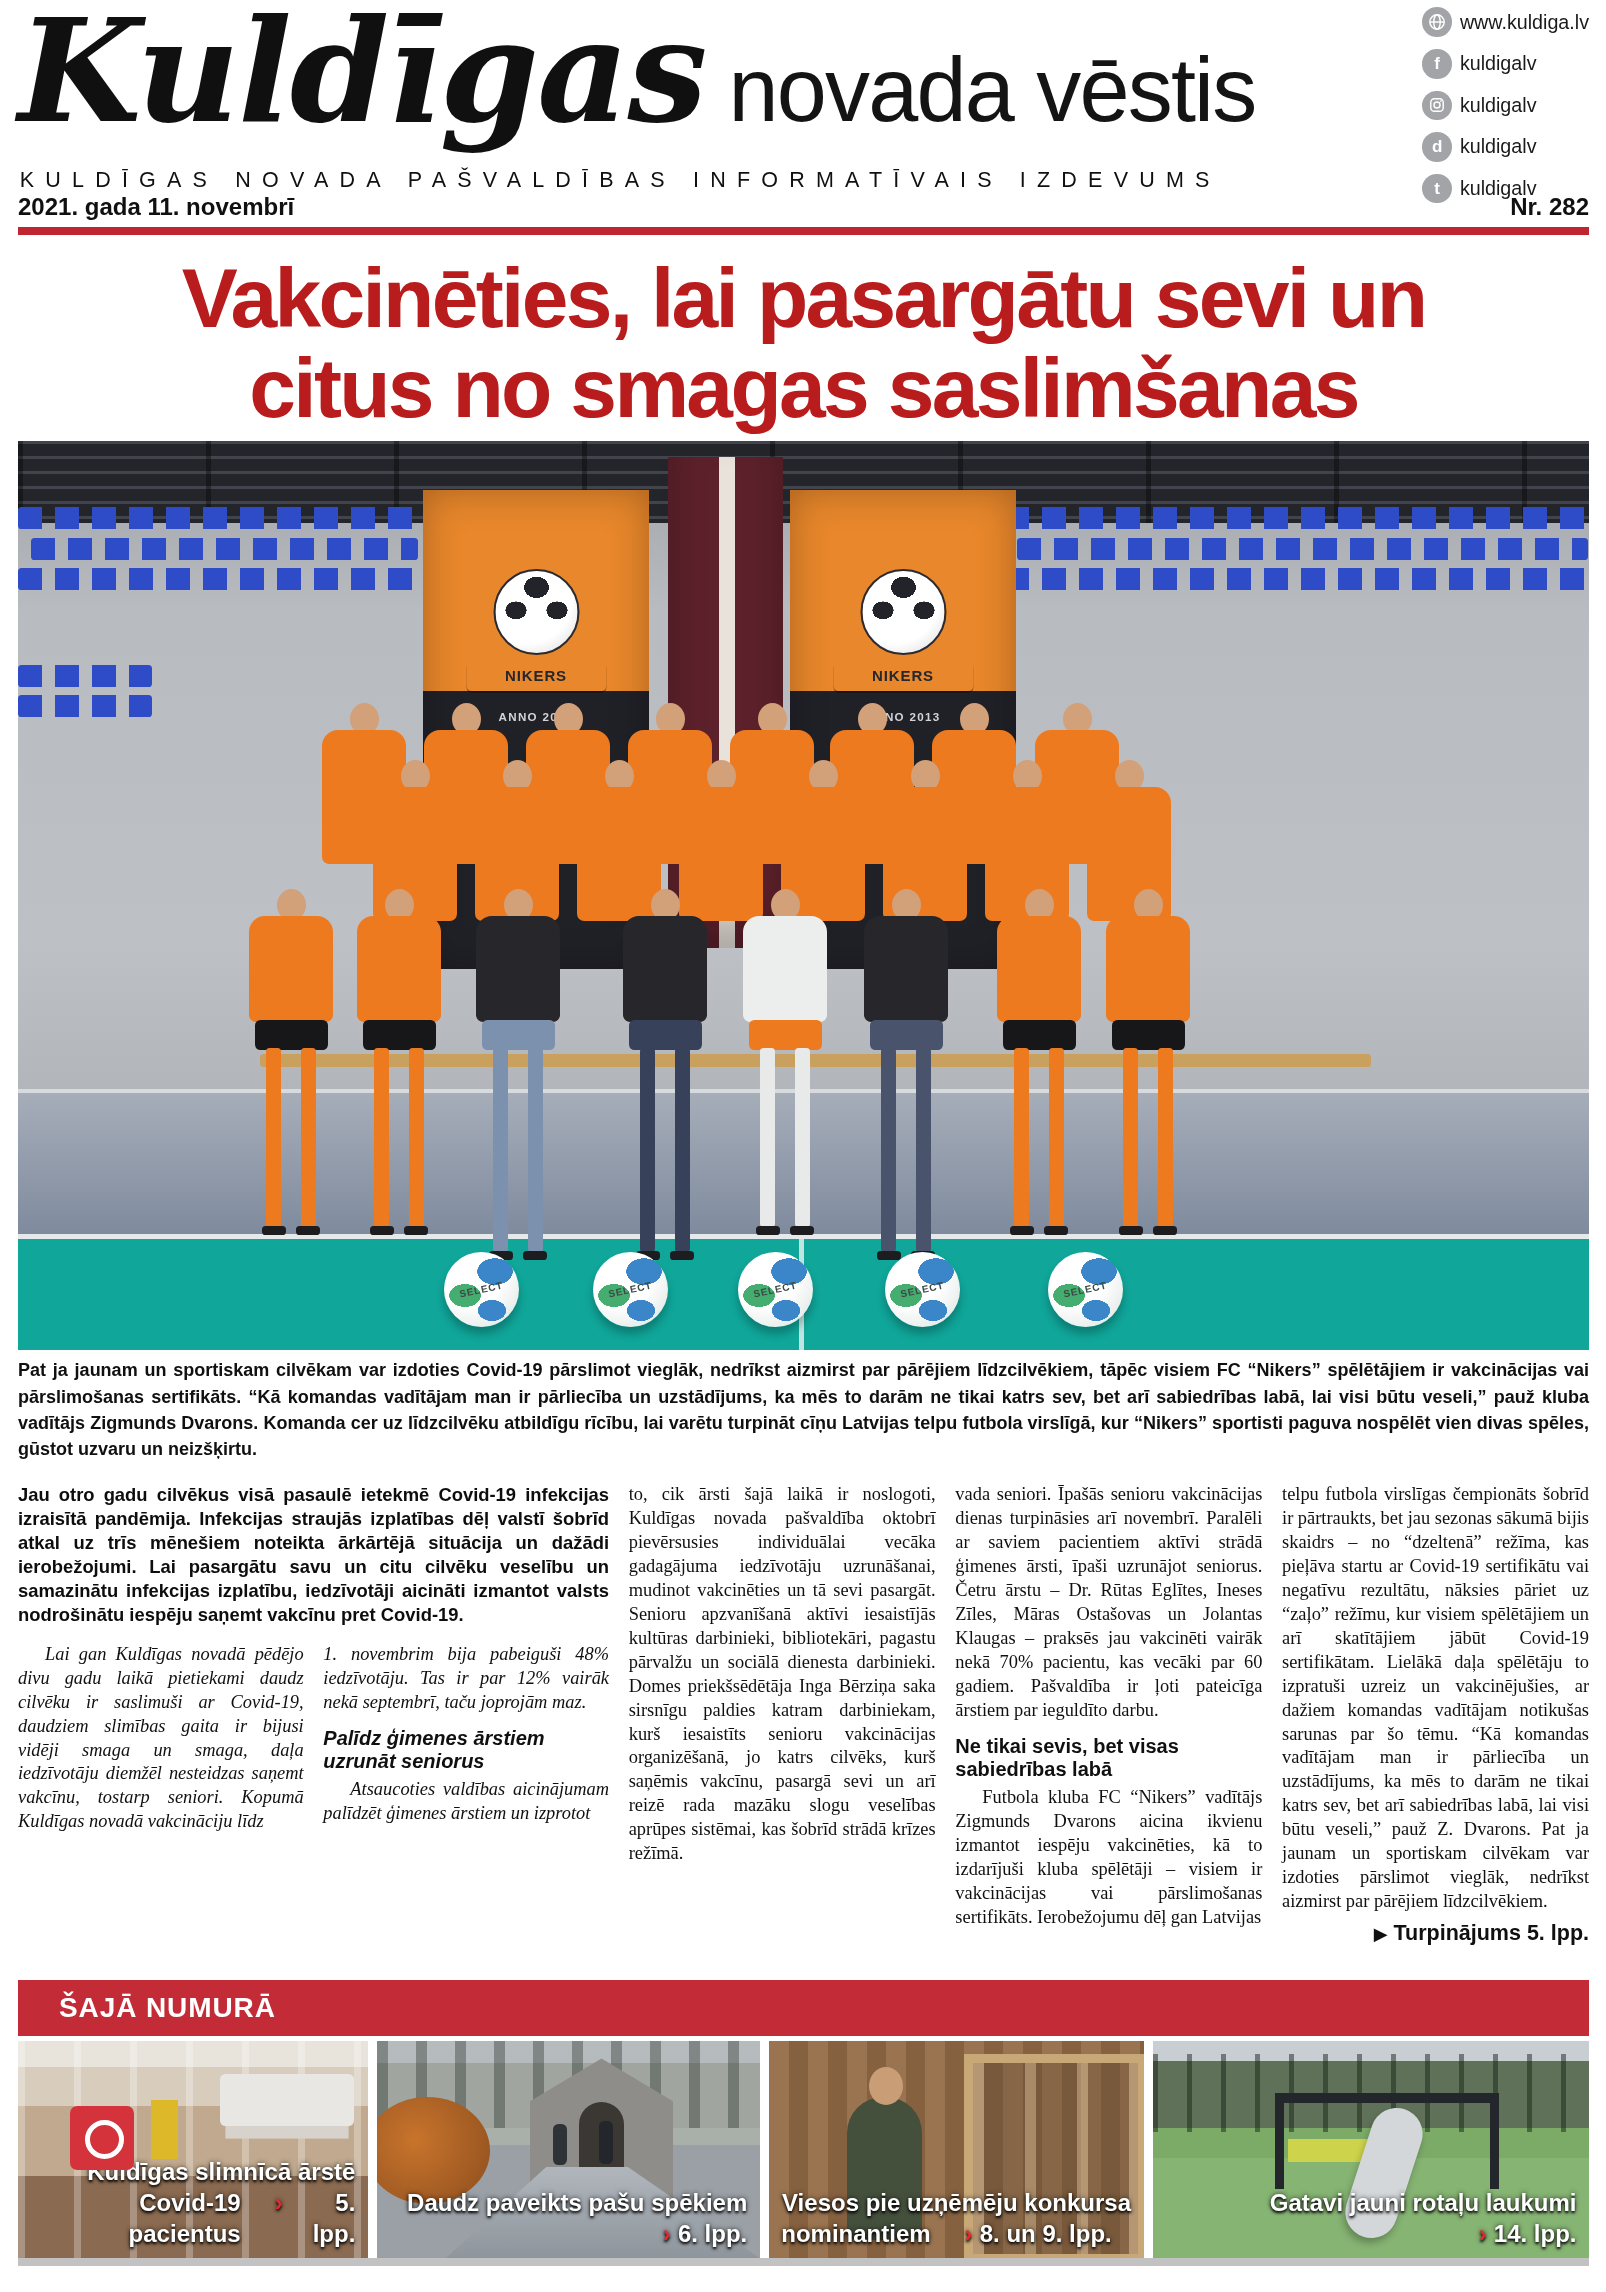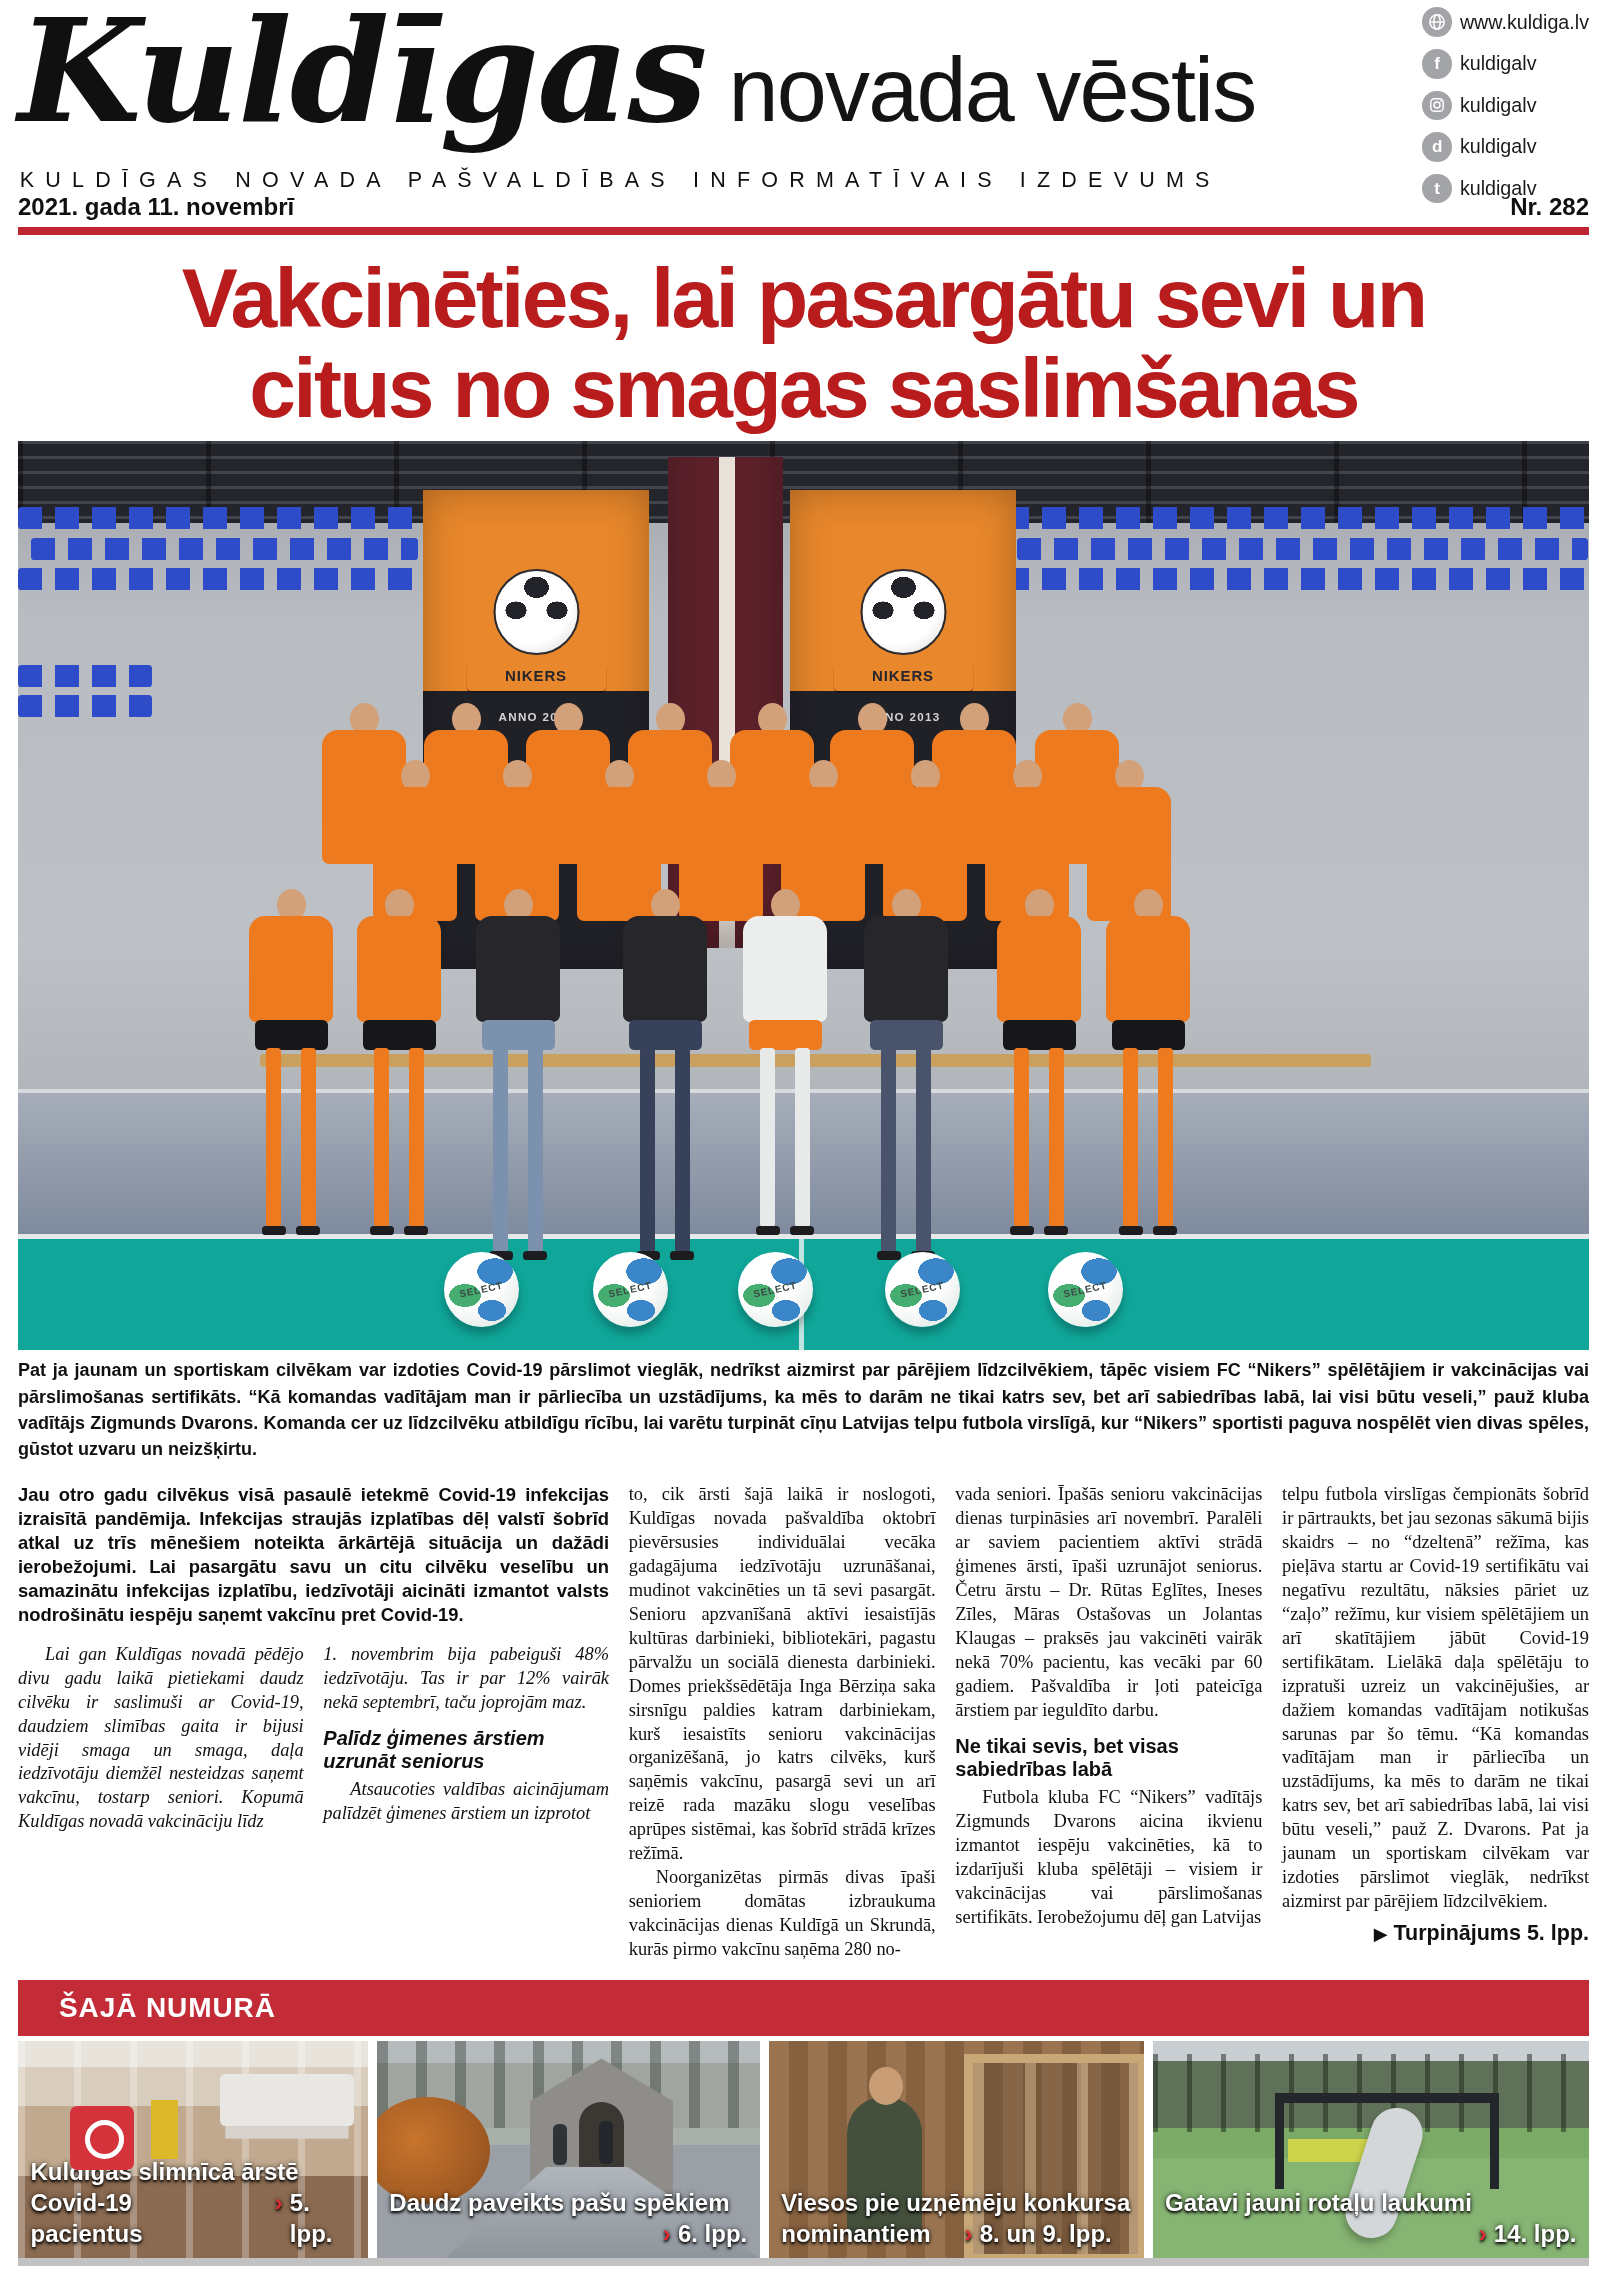--- a/index.html
+++ b/index.html
@@ -102,21 +102,21 @@
 
   
   .issue-bar{margin-top:5.4px;height:56px;background:#c32b36;display:flex;align-items:center;}
   .issue-bar span{color:#fff;font-weight:bold;font-size:28px;letter-spacing:0.9px;padding-left:41px;}
   .teasers{display:flex;gap:9px;margin-top:5.4px;height:217px;}
   .teaser{position:relative;overflow:hidden;margin:0;}
   .tz1{flex:392 0 0;} .tz2{flex:429 0 0;} .tz3{flex:420 0 0;} .tz4{flex:489 0 0;}
   .t-bg{position:absolute;inset:0;}
   .t-cap{position:absolute;left:12.5px;right:12.5px;bottom:9px;color:#fff;font-weight:bold;
          font-size:24px;line-height:1.3;
-         text-shadow:0 1.8px 2.7px rgba(0,0,0,.95),0 0 5.4px rgba(0,0,0,.7);}
+         text-shadow:0 1.8px 2.7px rgba(0,0,0,.95),0 0 5.4px rgba(0,0,0,.7);text-align:right;}
   .t-line2{display:flex;align-items:baseline;}
   .inline-page .t-page{margin-left:34px;}
   .right-page{justify-content:flex-end;}
   .t-page{display:flex;gap:7.2px;align-items:baseline;}
   .chev{color:#e02b33;font-weight:bold;}
   .shape{position:absolute;}
   
   .t-bg1{background:linear-gradient(180deg,#e8e4dc 0 12%,#d8cdbd 12% 30%,#c0a98e 30% 62%,#8a6a50 62% 100%);}
   .t-bg1::after{content:"";position:absolute;inset:0;
      background:repeating-linear-gradient(90deg,rgba(255,255,255,.28) 0 7.2px,rgba(255,255,255,0) 7.2px 56px);}
@@ -410,21 +410,20 @@
         </div>
         <div>
           <p>1. novembrim bija pabeiguši 48% iedzīvotāju. Tas ir par 12% vairāk nekā septembrī, taču joprojām maz.</p>
           <div class="subhead">Palīdz ģimenes ārstiem uzrunāt seniorus</div>
           <p class="indent">Atsaucoties valdības aicinājumam palīdzēt ģimenes ārstiem un izprotot</p>
         </div>
       </div>
     </div>
     <div class="ncol">
       <p>to, cik ārsti šajā laikā ir noslogoti, Kuldīgas novada pašvaldība oktobrī pievērsusies individuālai vecāka gadagājuma iedzīvotāju uzrunāšanai, mudinot vakcinēties un tā sevi pasargāt. Senioru apzvanīšanā aktīvi iesaistījās kultūras darbinieki, bibliotekāri, pagastu pārvalžu un sociālā dienesta darbinieki. Domes priekšsēdētāja Inga Bērziņa saka sirsnīgu paldies katram darbiniekam, kurš iesaistīts senioru vakcinācijas organizēšanā, jo katrs cilvēks, kurš saņēmis vakcīnu, pasargā sevi un arī reizē rada mazāku slogu veselības aprūpes sistēmai, kas šobrīd strādā krīzes režīmā.</p>
-      <p class="indent">Noorganizētas pirmās divas īpaši senioriem domātas izbraukuma vakcinācijas dienas Kuldīgā un Skrundā, kurās pirmo vakcīnu saņēma 280 no-</p>
     </div>
     <div class="ncol">
       <p>vada seniori. Īpašās senioru vakcinācijas dienas turpināsies arī novembrī. Paralēli ar saviem pacientiem aktīvi strādā ģimenes ārsti, īpaši uzrunājot seniorus. Četru ārstu – Dr. Rūtas Eglītes, Ineses Zīles, Māras Ostašovas un Jolantas Klaugas – praksēs jau vakcinēti vairāk nekā 70% pacientu, kas vecāki par 60 gadiem. Pašvaldība ir ļoti pateicīga ārstiem par ieguldīto darbu.</p>
       <div class="subhead">Ne tikai sevis, bet visas sabiedrības labā</div>
       <p class="indent">Futbola kluba FC “Nikers” vadītājs Zigmunds Dvarons aicina ikvienu izmantot iespēju vakcinēties, kā to izdarījuši kluba spēlētāji – visiem ir vakcinācijas vai pārslimošanas sertifikāts. Ierobežojumu dēļ gan Latvijas</p>
     </div>
     <div class="ncol">
       <p>telpu futbola virslīgas čempionāts šobrīd ir pārtraukts, bet jau sezonas sākumā bijis skaidrs – no “dzeltenā” režīma, kas pieļāva startu ar Covid-19 sertifikātu vai negatīvu rezultātu, nāksies pāriet uz “zaļo” režīmu, kur visiem spēlētājiem un arī skatītājiem jābūt Covid-19 sertifikātam. Lielākā daļa spēlētāju to izpratuši uzreiz un vakcinējušies, ar dažiem komandas vadītājam notikušas sarunas par šo tēmu. “Kā komandas vadītājam man ir pārliecība un uzstādījums, ka mēs to darām ne tikai katrs sev, bet arī sabiedrības labā, lai visi būtu veseli,” pauž Z. Dvarons. Pat ja jaunam un sportiskam cilvēkam var izdoties pārslimot vieglāk, nedrīkst aizmirst par pārējiem līdzcilvēkiem.</p>
       <div class="cont"><span class="tri">▶</span> <span>Turpinājums 5. lpp.</span></div>
     </div>

